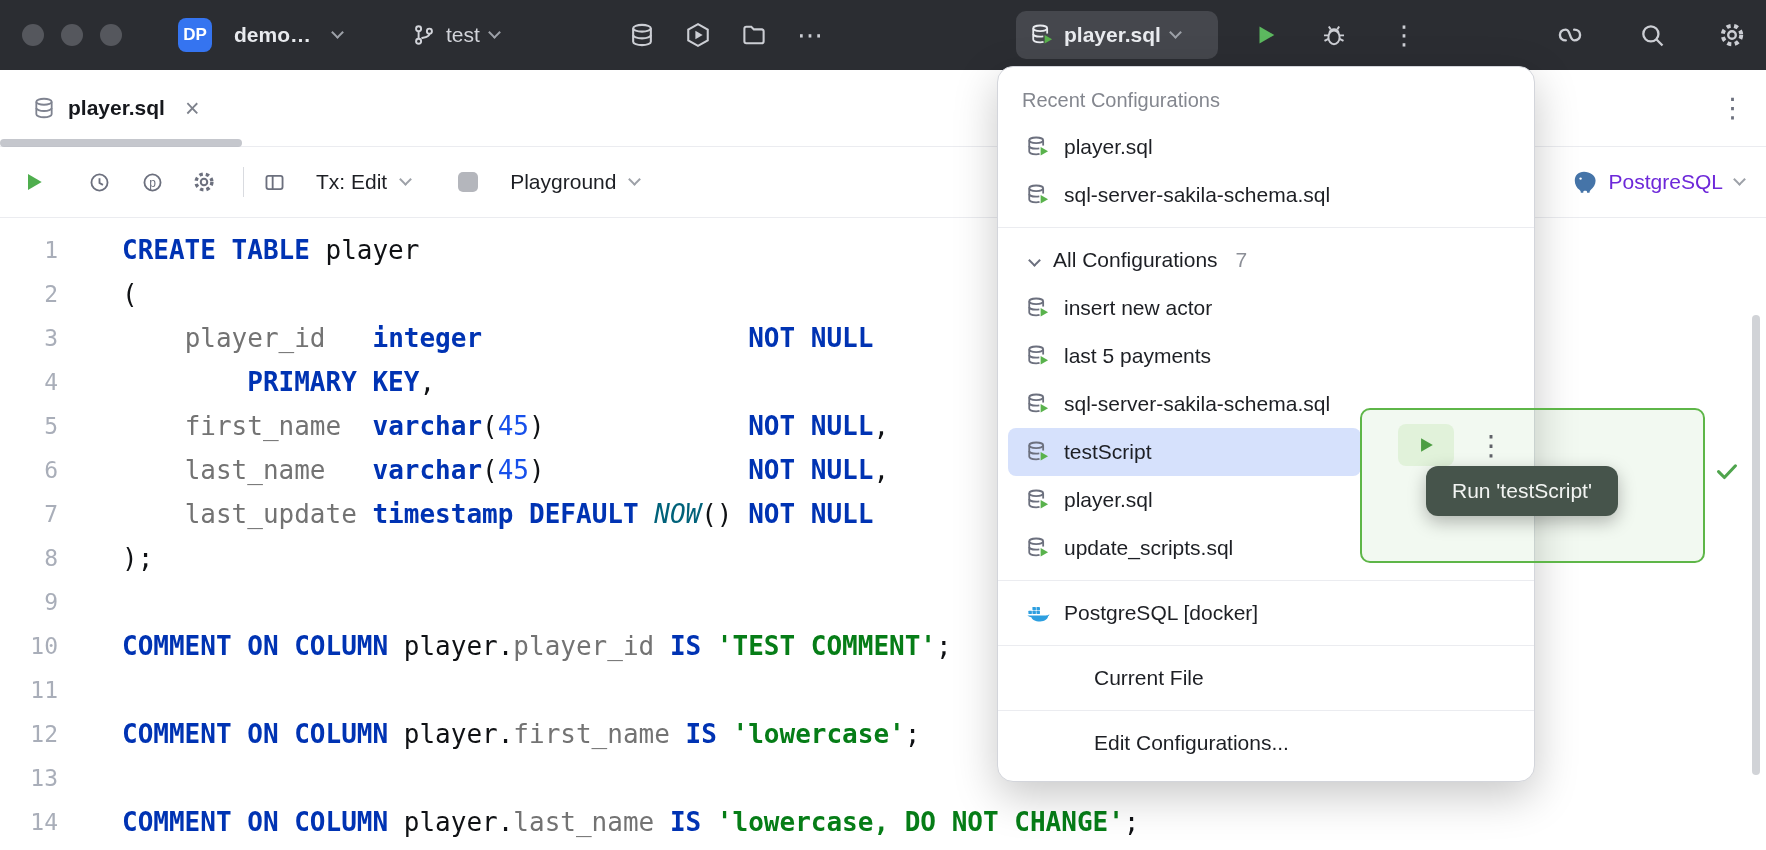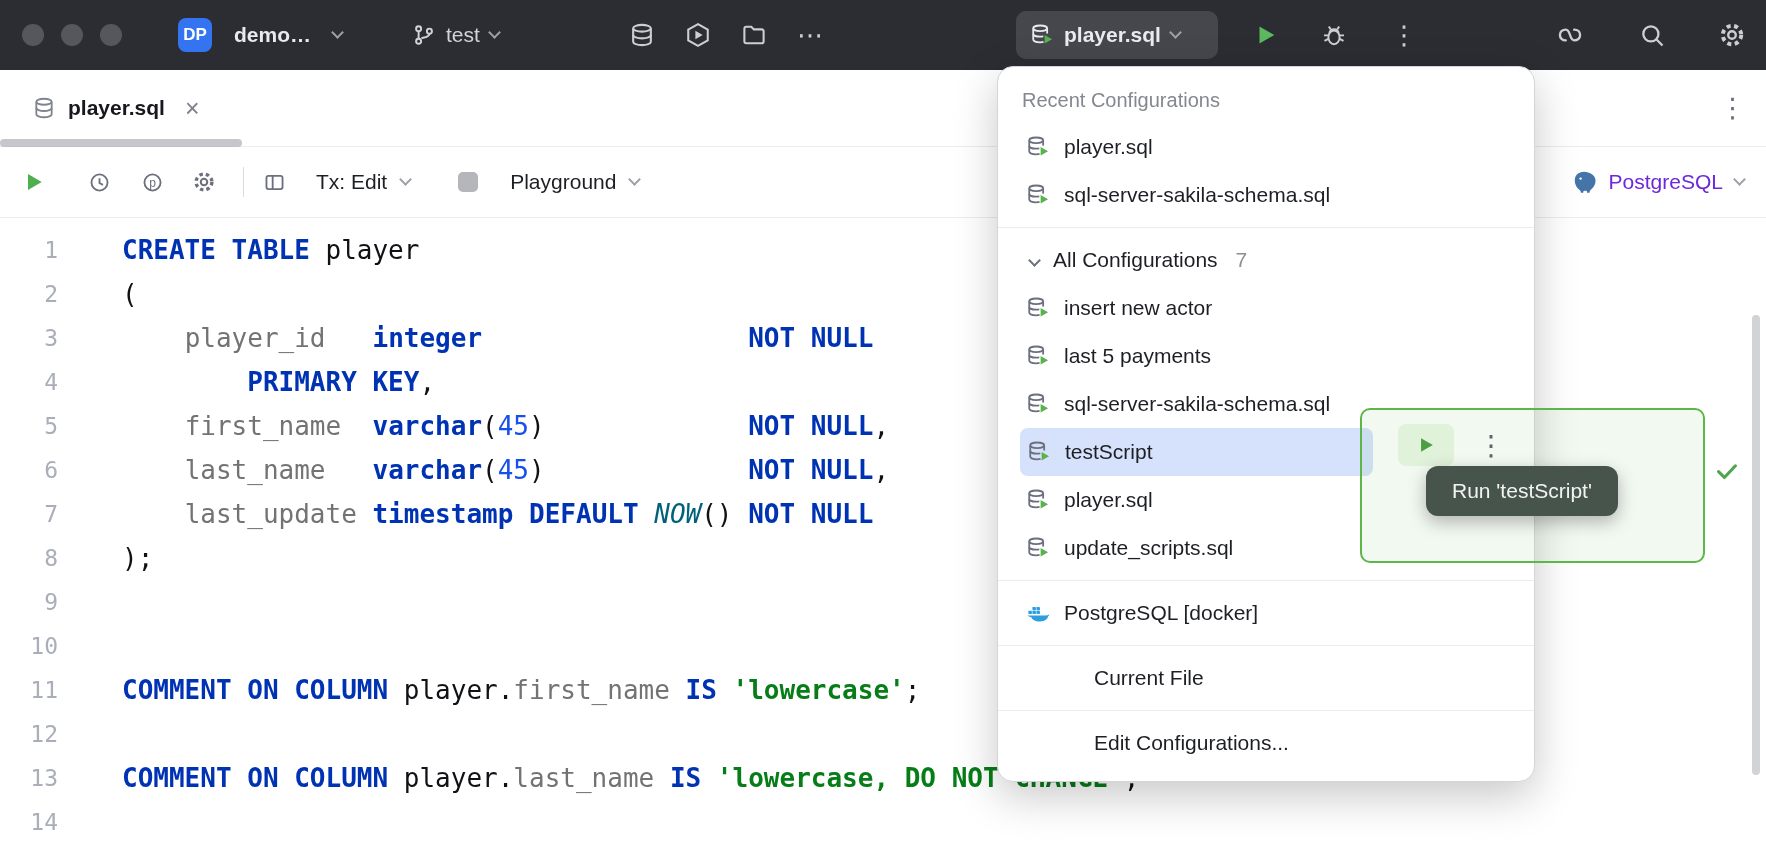--- a/index.html
+++ b/index.html
@@ -54,21 +54,21 @@
   .tk-fn{color:#00627a;font-style:italic}
   .tk-pl{color:#0f1114}
   .inspection{position:absolute;top:240px;right:26px;color:#4fa44d}
   .v-scrollbar{position:absolute;right:6px;top:97px;width:8px;height:460px;background:#c2c4ca;border-radius:4px;opacity:.75}
 
   
   .popup{position:absolute;left:997px;top:66px;width:538px;background:#fff;border:1px solid #d3d5db;border-radius:16px;box-shadow:0 14px 44px rgba(0,0,0,.22);padding:10px 0 14px;z-index:40}
   .pp-header{height:46px;display:flex;align-items:center;padding:0 24px;color:#84878f;font-size:20px;font-weight:400}
   .pp-item{height:48px;display:flex;align-items:center;gap:14px;padding:0 28px;font-size:21px;color:#1d1f24;cursor:default}
   .pp-item.no-icon{padding-left:96px}
-  .pp-item.selected{background:#d6e1fc;margin-left:22px;width:353px;padding-left:7px;border-radius:8px}
+  .pp-item.selected{background:#d6e1fc;margin-left:10px;width:353px;padding-left:18px;border-radius:8px}
   .pp-div{height:1px;background:#ebecf0;margin:8px 0}
   .pp-count{color:#8c8f97;margin-left:4px}
   .exp-chev{color:#6c707e;margin:0 0 0 4px}
   .cfg-ic{flex:0 0 auto;display:flex;color:#6c707e}
 
   
   .run-hover{position:absolute;left:1360px;top:408px;width:345px;height:155px;border:2px solid #5eb648;border-radius:10px;background:rgba(94,182,72,.08);z-index:50}
   .rh-play{position:absolute;left:36px;top:14px;width:56px;height:42px;background:#e1f2da;border-radius:8px;display:flex;align-items:center;justify-content:center;color:#4d9e43}
   .rh-kebab{position:absolute;left:116px;top:14px;width:26px;height:42px;display:flex;align-items:center;justify-content:center;font-size:28px;color:#606269}
   .rh-tooltip{position:absolute;left:64px;top:56px;background:#46544b;color:#f2f4f2;font-size:21px;padding:13px 26px;border-radius:12px;white-space:nowrap;box-shadow:0 6px 18px rgba(0,0,0,.28);z-index:60}
@@ -280,20 +280,21 @@
     <div class="code">
         <div class="cl"><span class="tk-kw">CREATE TABLE</span><span class="tk-pl"> player</span></div>
         <div class="cl"><span class="tk-pl">(</span></div>
         <div class="cl"><span class="tk-pl">    </span><span class="tk-col">player_id</span><span class="tk-pl">   </span><span class="tk-kw">integer</span><span class="tk-pl">                 </span><span class="tk-kw">NOT NULL</span></div>
         <div class="cl"><span class="tk-pl">        </span><span class="tk-kw">PRIMARY KEY</span><span class="tk-pl">,</span></div>
         <div class="cl"><span class="tk-pl">    </span><span class="tk-col">first_name</span><span class="tk-pl">  </span><span class="tk-kw">varchar</span><span class="tk-pl">(</span><span class="tk-num">45</span><span class="tk-pl">)             </span><span class="tk-kw">NOT NULL</span><span class="tk-pl">,</span></div>
         <div class="cl"><span class="tk-pl">    </span><span class="tk-col">last_name</span><span class="tk-pl">   </span><span class="tk-kw">varchar</span><span class="tk-pl">(</span><span class="tk-num">45</span><span class="tk-pl">)             </span><span class="tk-kw">NOT NULL</span><span class="tk-pl">,</span></div>
         <div class="cl"><span class="tk-pl">    </span><span class="tk-col">last_update</span><span class="tk-pl"> </span><span class="tk-kw">timestamp</span><span class="tk-pl"> </span><span class="tk-kw">DEFAULT</span><span class="tk-pl"> </span><span class="tk-fn">NOW</span><span class="tk-pl">() </span><span class="tk-kw">NOT NULL</span></div>
         <div class="cl"><span class="tk-pl">);</span></div>
         <div class="cl">&nbsp;</div>
+        <div class="cl"><span class="tk-kw">COMMENT ON COLUMN</span><span class="tk-pl"> player.</span><span class="tk-col">player_id</span><span class="tk-pl"> </span><span class="tk-kw">IS</span><span class="tk-pl"> </span><span class="tk-str">'TEST COMMENT'</span><span class="tk-pl">;</span></div>
         <div class="cl">&nbsp;</div>
         <div class="cl"><span class="tk-kw">COMMENT ON COLUMN</span><span class="tk-pl"> player.</span><span class="tk-col">first_name</span><span class="tk-pl"> </span><span class="tk-kw">IS</span><span class="tk-pl"> </span><span class="tk-str">'lowercase'</span><span class="tk-pl">;</span></div>
         <div class="cl">&nbsp;</div>
         <div class="cl"><span class="tk-kw">COMMENT ON COLUMN</span><span class="tk-pl"> player.</span><span class="tk-col">last_name</span><span class="tk-pl"> </span><span class="tk-kw">IS</span><span class="tk-pl"> </span><span class="tk-str">'lowercase, DO NOT CHANGE'</span><span class="tk-pl">;</span></div>
       </div>
     <span class="inspection">
       <svg width="26" height="26" viewBox="0 0 20 20" fill="none" stroke="currentColor" stroke-width="2.4" stroke-linecap="round" stroke-linejoin="round">
         <path d="M3.5 10.5l4.5 4.5 8.5-9"></path>
       </svg>
     </span>

